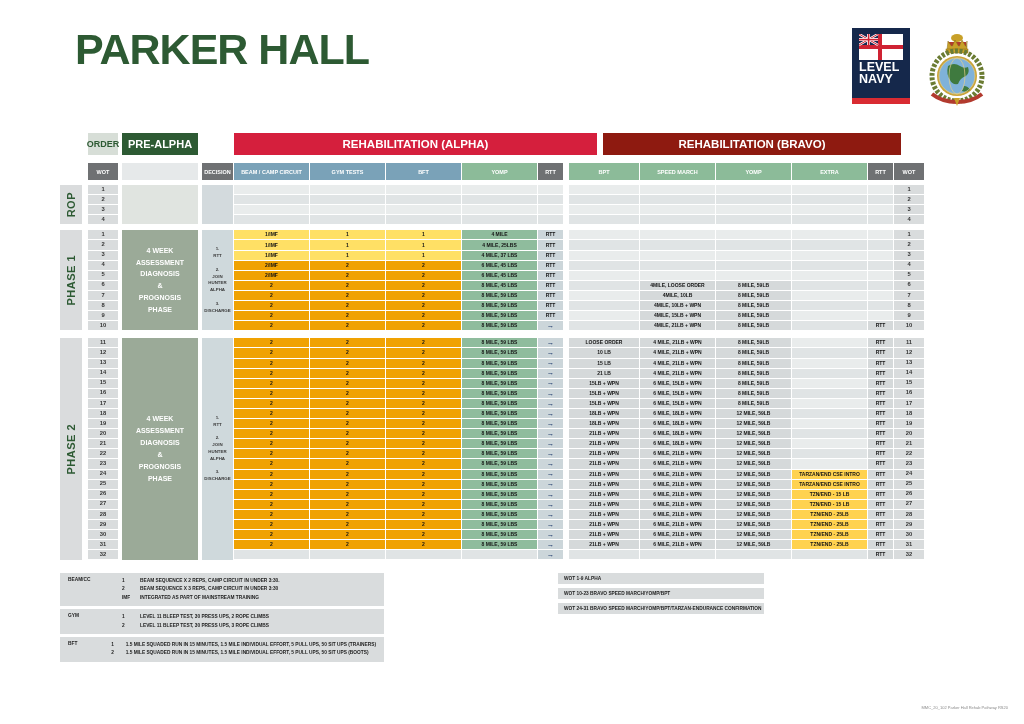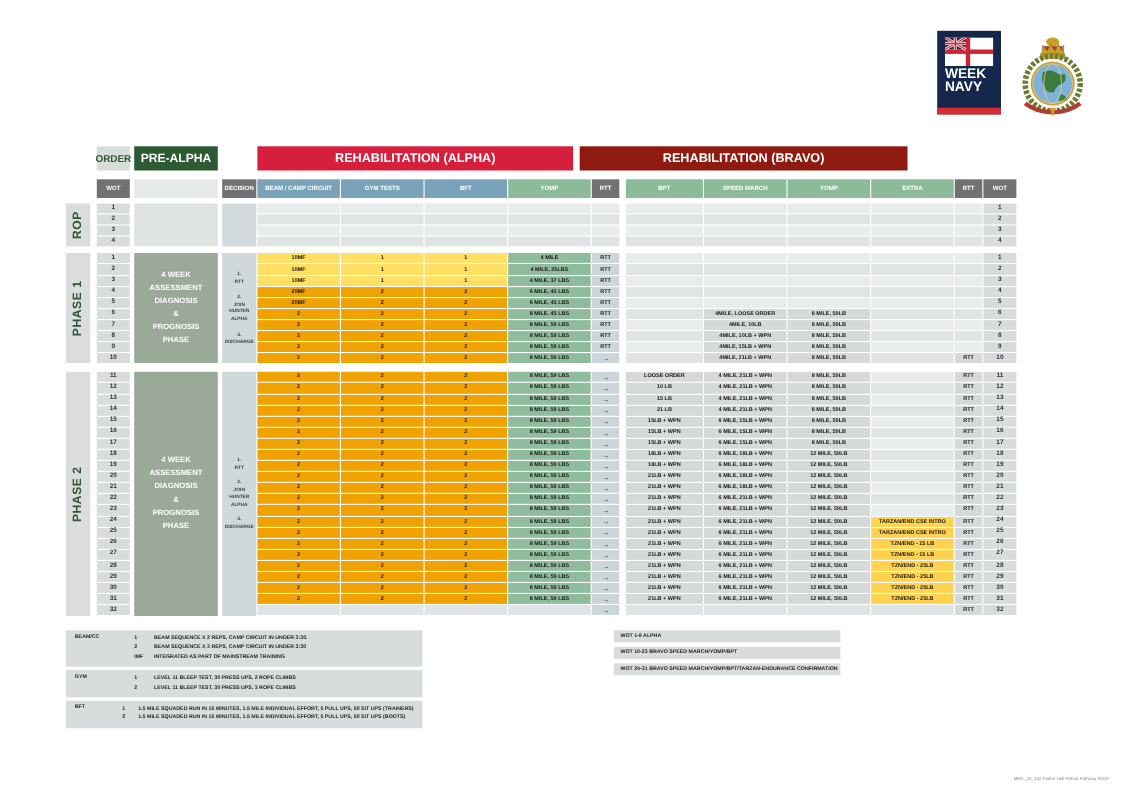--- a/index.html
+++ b/index.html
@@ -17,21 +17,21 @@
   .rn-logo .rn-text{color:#fff;font-weight:bold;font-size:12.5px;line-height:0.95;align-self:flex-start;padding-left:7px;margin-top:2px;}
   .rn-logo .redbar{width:100%;height:6px;background:#d92b32;margin-top:auto;}
 
   
   .tbl{position:absolute;left:60px;top:133px;}
   .row-banners{display:flex;height:22px;margin-bottom:8px;}
   .banner{display:flex;align-items:center;justify-content:center;font-weight:bold;color:#fff;font-size:11.5px;}
   .bsp{width:28px;}
   .b-join{width:30px;background:#d7ded7;color:#2d5a33;font-size:9px;margin-right:4px;}
   .b-pre{width:76px;background:#2d5a33;margin-right:36px;font-size:11px;}
-  .b-alpha{width:287px;background:#d51f3d;margin-right:6px;}
+  .b-alpha{width:363px;background:#d51f3d;margin-right:6px;}
   .b-bravo{width:298px;background:#8e1a10;}
 
   .subhdr{display:flex;height:17px;margin-bottom:5px;}
   .hcell{display:flex;align-items:center;justify-content:center;font-size:5.5px;font-weight:bold;
          color:#fff;box-sizing:border-box;text-align:center;}
   .h-dark{background:#6f7173;}
   .h-blue{background:#7aa2b8;}
   .h-green{background:#8cbb99;}
   .h-blank{background:#e6e9ea;}
 
@@ -68,37 +68,38 @@
   .legend-right{position:absolute;left:558px;top:573px;}
   .lbar{background:#d9dcdd;width:206px;height:11px;display:flex;align-items:center;
         padding:0 6px;font-size:4.8px;font-weight:bold;color:#222;margin-bottom:4px;box-sizing:border-box;white-space:nowrap;}
   .footnote{position:absolute;right:16px;bottom:14px;font-size:4px;color:#8a8a8a;}
 </style>
 </head>
 <body>
 
 <div class="page">
 
+  <div class="title">PARKER HALL</div>
 
   <div class="logos">
     <div class="rn-logo">
       <svg class="flag" width="44" height="26" viewBox="0 0 44 26">
         <rect x="0" y="0" width="44" height="26" fill="#ffffff"></rect>
         <rect x="0" y="11" width="44" height="4" fill="#cf2233"></rect>
         <rect x="19" y="0" width="4" height="26" fill="#cf2233"></rect>
         <rect x="0" y="0" width="19" height="11" fill="#1b2a52"></rect>
         <path d="M0 0 L19 11 M19 0 L0 11" stroke="#ffffff" stroke-width="2.4"></path>
         <path d="M0 0 L19 11 M19 0 L0 11" stroke="#cf2233" stroke-width="1"></path>
         <rect x="8" y="0" width="3" height="11" fill="#ffffff"></rect>
         <rect x="0" y="4" width="19" height="3" fill="#ffffff"></rect>
         <rect x="8.8" y="0" width="1.6" height="11" fill="#cf2233"></rect>
         <rect x="0" y="4.8" width="19" height="1.6" fill="#cf2233"></rect>
       </svg>
       <div class="rn-text">
-        <div>WEEK</div>
+        <div>LEVEL</div>
         <div>NAVY</div>
       </div>
       <div class="redbar"></div>
     </div>
     <svg width="66" height="80" viewBox="0 0 66 80">
       <ellipse cx="33" cy="10" rx="6" ry="4" fill="#c8a028"></ellipse>
       <rect x="24" y="14" width="18" height="4" fill="#b23a2e"></rect>
       <path d="M23 22 L24 13 L28 19 L31 12 L35 19 L38 12 L42 19 L43 13 L43 22 Z" fill="#c8a028" stroke="#8a6d14" stroke-width="0.5"></path>
       <rect x="22" y="21" width="22" height="4" fill="#c8a028" stroke="#8a6d14" stroke-width="0.5"></rect>
       <circle cx="33" cy="48" r="25" fill="none" stroke="#6b7c33" stroke-width="5" stroke-dasharray="3 1.6"></circle>

